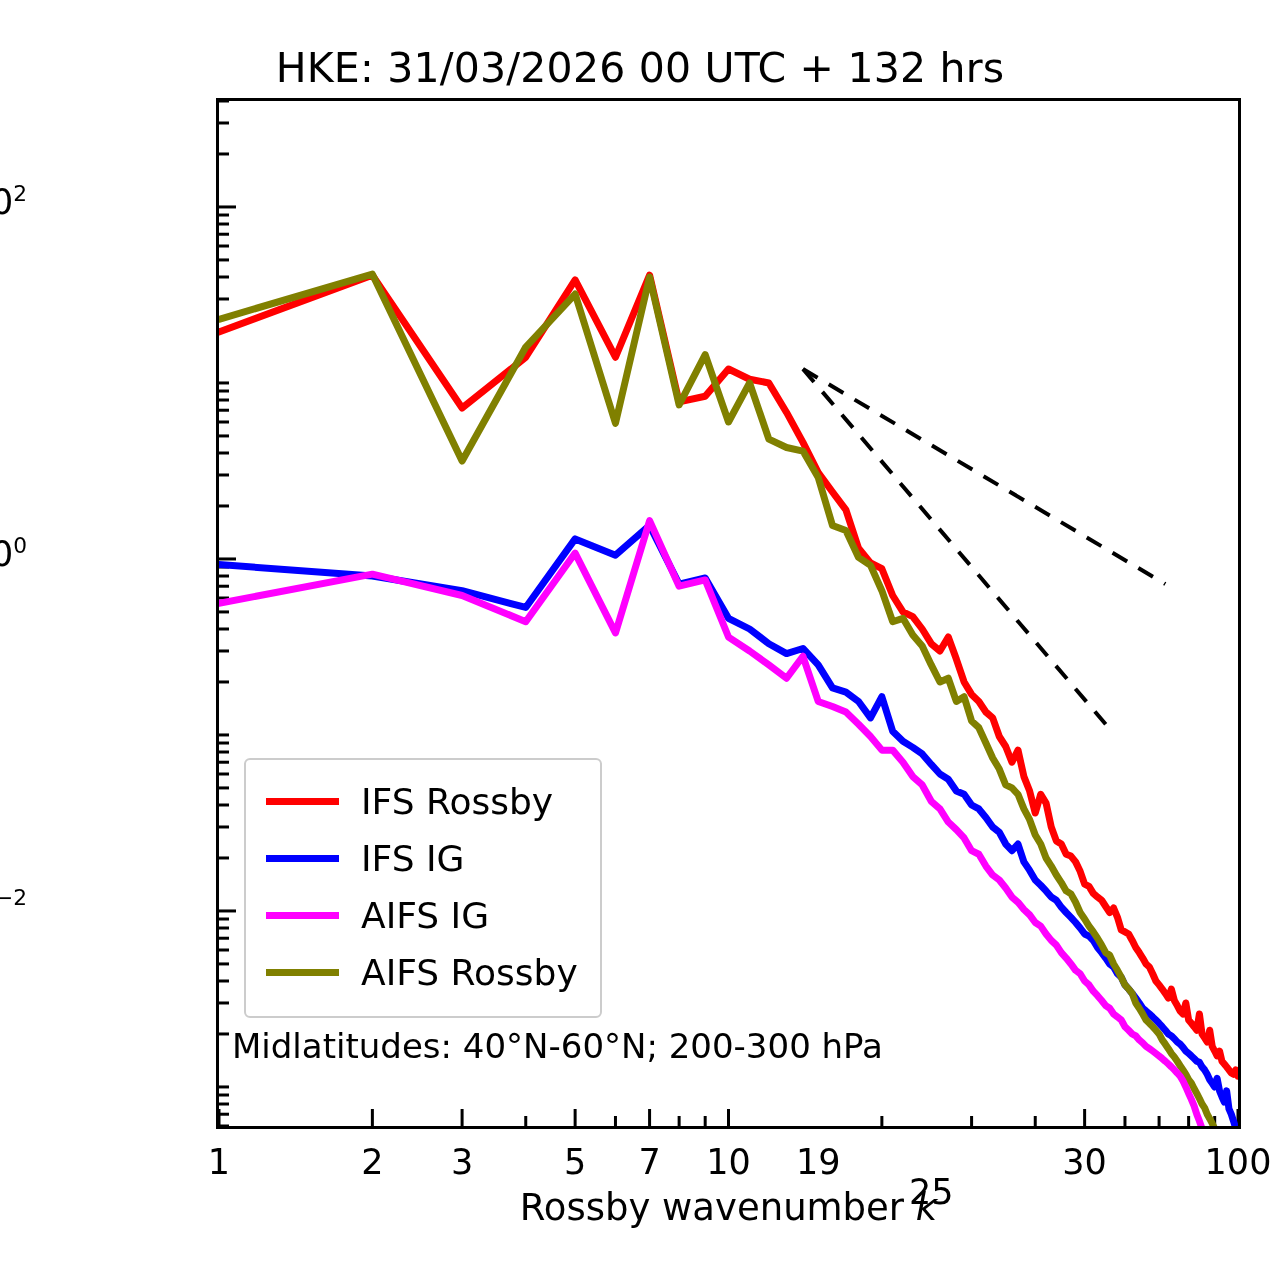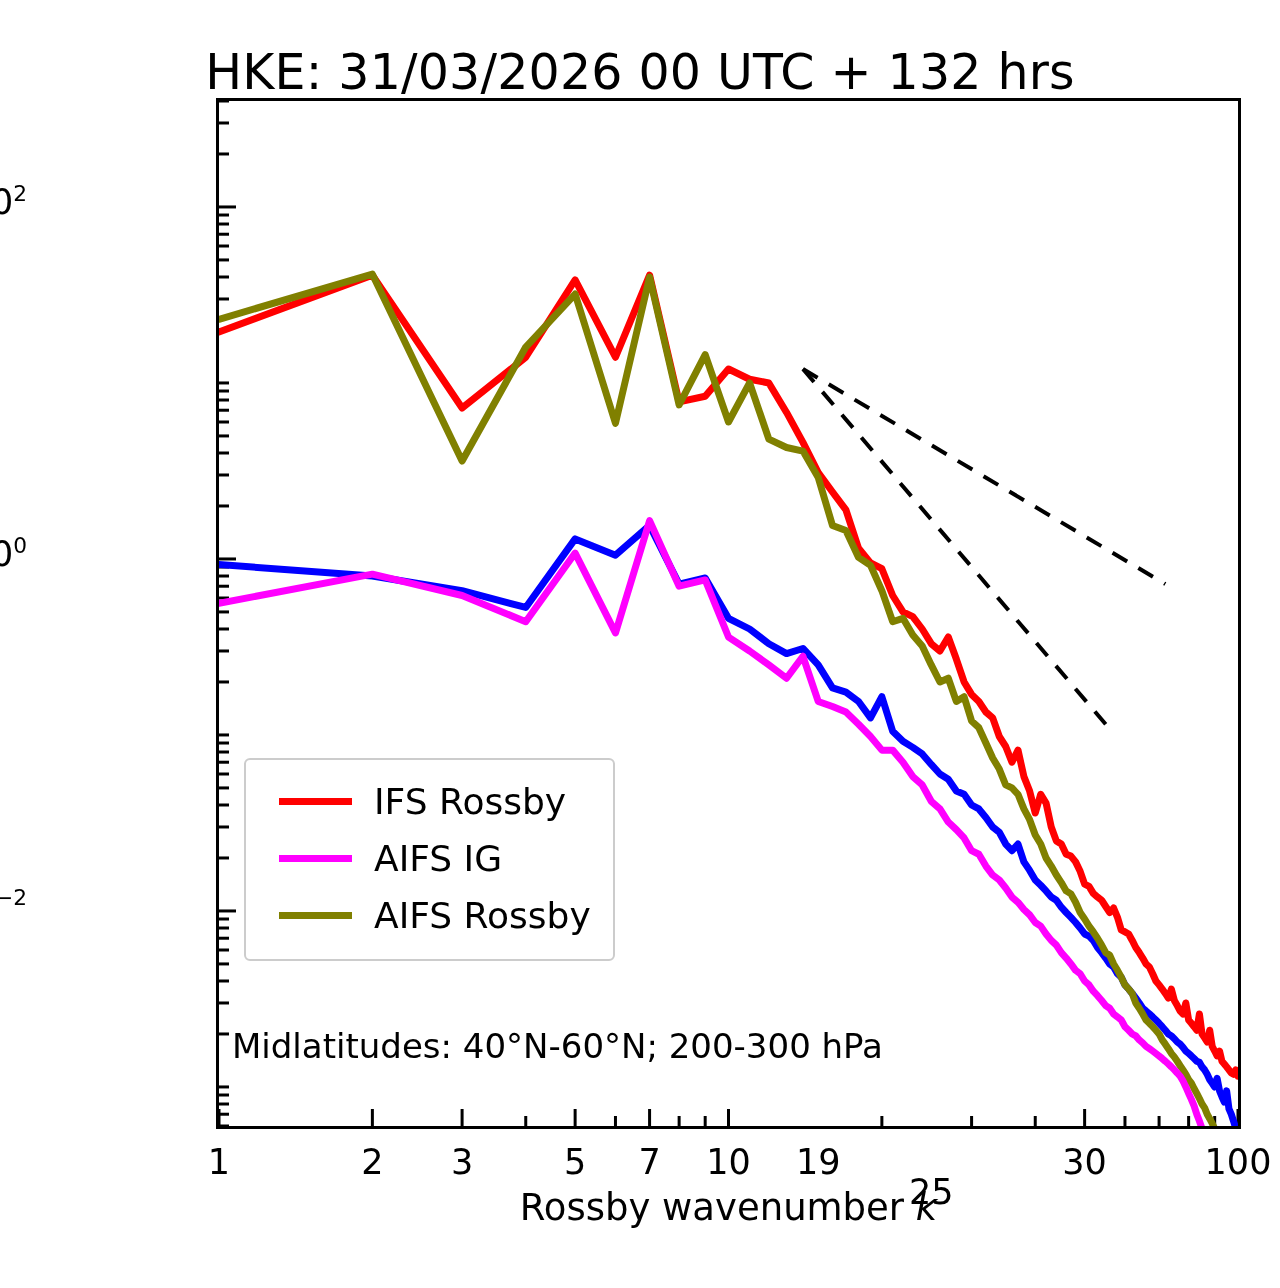--- a/index.html
+++ b/index.html
@@ -2,21 +2,21 @@
 <html><head>
 <meta charset="utf-8">
 <style>
   html,body{margin:0;padding:0;background:#ffffff;}
   body{width:1280px;height:1288px;overflow:hidden;
        font-family:"DejaVu Sans","Liberation Sans",sans-serif;}
   #fig{position:relative;width:1280px;height:1288px;background:#fff;}
 
   #chart-title{
     position:absolute;left:0;top:44px;width:1280px;text-align:center;
-    font-size:49px;color:#000;letter-spacing:.2px;
+    font-size:41px;color:#000;letter-spacing:.2px;
   }
 
   #plot-area{
     position:absolute;left:216px;top:98px;width:1025px;height:1031px;
     border:3px solid #000;box-sizing:border-box;background:#fff;
   }
   #plot-svg{position:absolute;left:0;top:0;width:100%;height:100%;display:block;}
   .ytick-label{
     position:absolute;right:1253px;text-align:right;
     font-size:35px;color:#000;white-space:nowrap;line-height:1;
@@ -31,21 +31,21 @@
   #x-axis-label i{font-style:italic;}
   .xtick-label{
     position:absolute;top:1142px;text-align:center;
     font-size:35px;color:#000;white-space:nowrap;
   }
 
   
   #legend{
     position:absolute;left:244px;top:758px;
     border:2px solid #cccccc;border-radius:6px;background:rgba(255,255,255,.92);
-    padding:13px 22px 15px 33px;
+    padding:13px 22px 15px 20px;
   }
   .legend-row{display:flex;align-items:center;height:57px;}
   .legend-swatch{width:73px;height:7px;margin-right:22px;flex:0 0 auto;}
   .legend-text{font-size:36px;color:#000;white-space:nowrap;}
 
   
   #region-annotation{
     position:absolute;left:232px;top:1026px;font-size:34px;color:#000;white-space:nowrap;text-align:right;
   }
 
@@ -174,20 +174,24 @@
         </g>
     </svg>
   </div>
 
   <div id="legend">
       <div class="legend-row">
         <span class="legend-swatch" style="background: rgb(255, 0, 0);"></span>
         <span class="legend-text">IFS Rossby</span>
       </div>
       <div class="legend-row">
+        <span class="legend-swatch" style="background: rgb(0, 0, 255);"></span>
+        <span class="legend-text">IFS IG</span>
+      </div>
+      <div class="legend-row">
         <span class="legend-swatch" style="background: rgb(255, 0, 255);"></span>
         <span class="legend-text">AIFS IG</span>
       </div>
       <div class="legend-row">
         <span class="legend-swatch" style="background: rgb(128, 128, 0);"></span>
         <span class="legend-text">AIFS Rossby</span>
       </div>
     </div>
 
   <div id="region-annotation">Midlatitudes: 40°N-60°N; 200-300 hPa</div>

